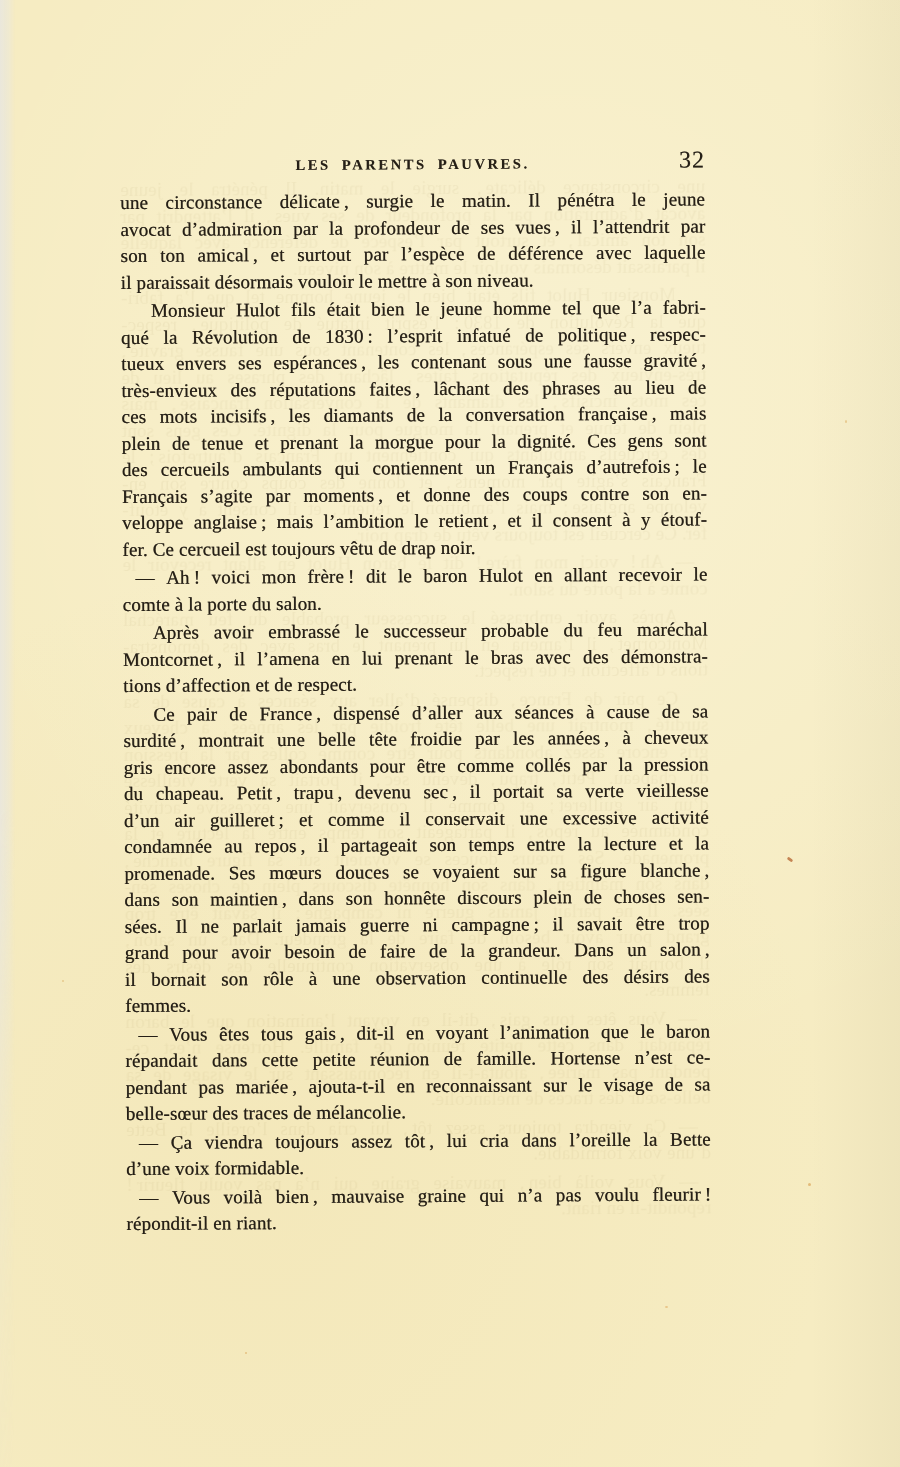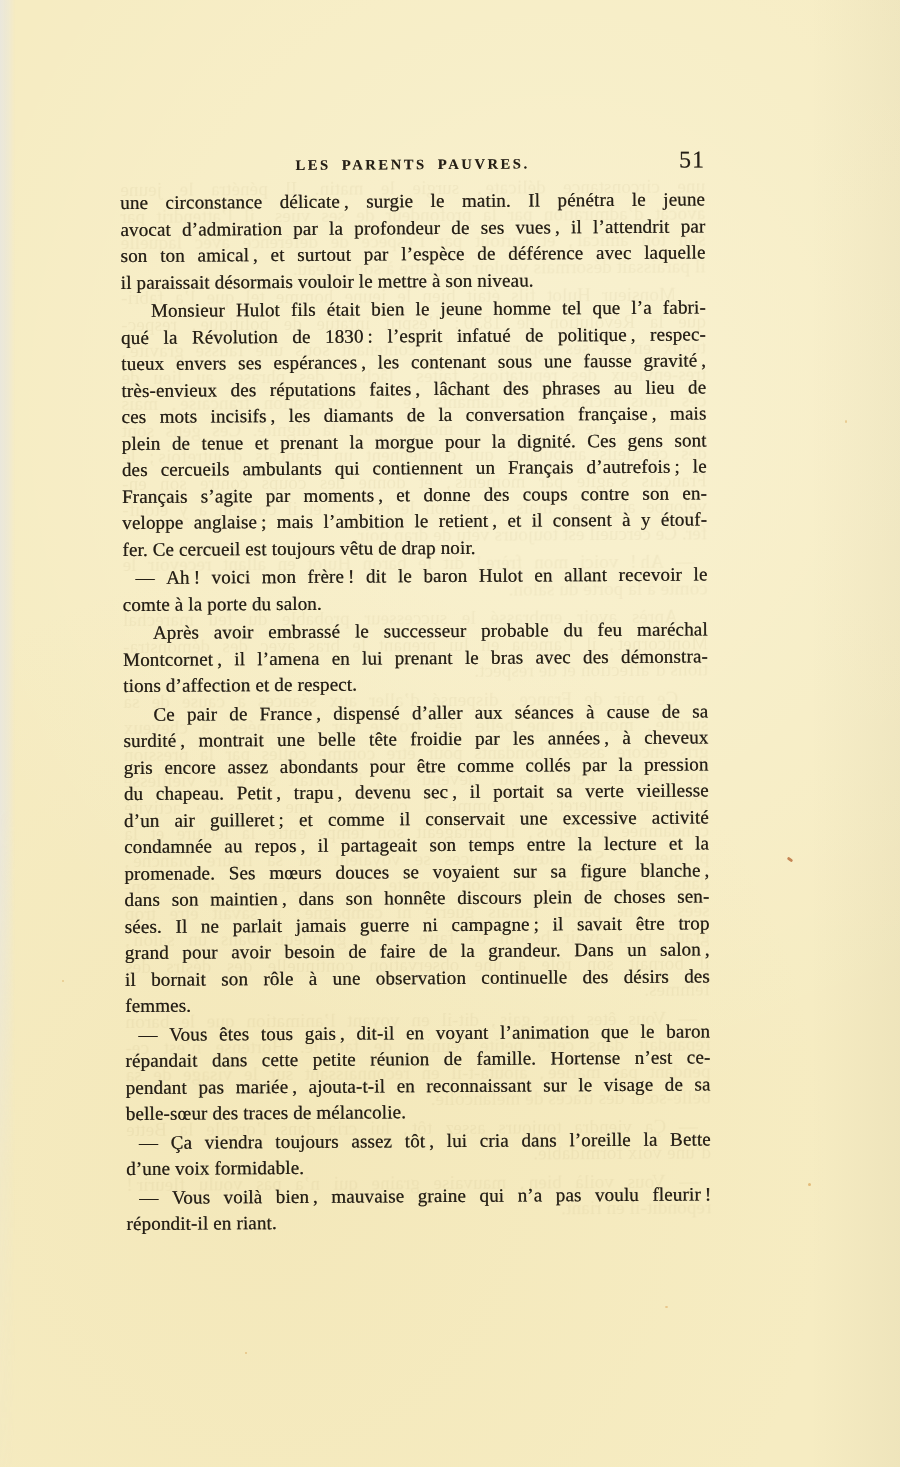--- a/index.html
+++ b/index.html
@@ -124,21 +124,21 @@
           <div class="line last">d’une voix formidable.</div>
         </div>
         <div class="para dialog">
           <div class="line"><span>—</span><span>Vous</span><span>voilà</span><span>bien ,</span><span>mauvaise</span><span>graine</span><span>qui</span><span>n’a</span><span>pas</span><span>voulu</span><span>fleurir !</span></div>
           <div class="line last">répondit-il en riant.</div>
         </div>
       </div>
 
     <div class="header">
       <div class="running-title">LES PARENTS PAUVRES.</div>
-      <div class="page-number">51</div>
+      <div class="page-number">32</div>
     </div>
 
     <div class="text-block" id="text-main">
         <div class="para flush">
           <div class="line"><span>une</span><span>circonstance</span><span>délicate ,</span><span>surgie</span><span>le</span><span>matin.</span><span>Il</span><span>pénétra</span><span>le</span><span>jeune</span></div>
           <div class="line"><span>avocat</span><span>d’admiration</span><span>par</span><span>la</span><span>profondeur</span><span>de</span><span>ses</span><span>vues ,</span><span>il</span><span>l’attendrit</span><span>par</span></div>
           <div class="line"><span>son</span><span>ton</span><span>amical ,</span><span>et</span><span>surtout</span><span>par</span><span>l’espèce</span><span>de</span><span>déférence</span><span>avec</span><span>laquelle</span></div>
           <div class="line last">il paraissait désormais vouloir le mettre à son niveau.</div>
         </div>
         <div class="para indent">

